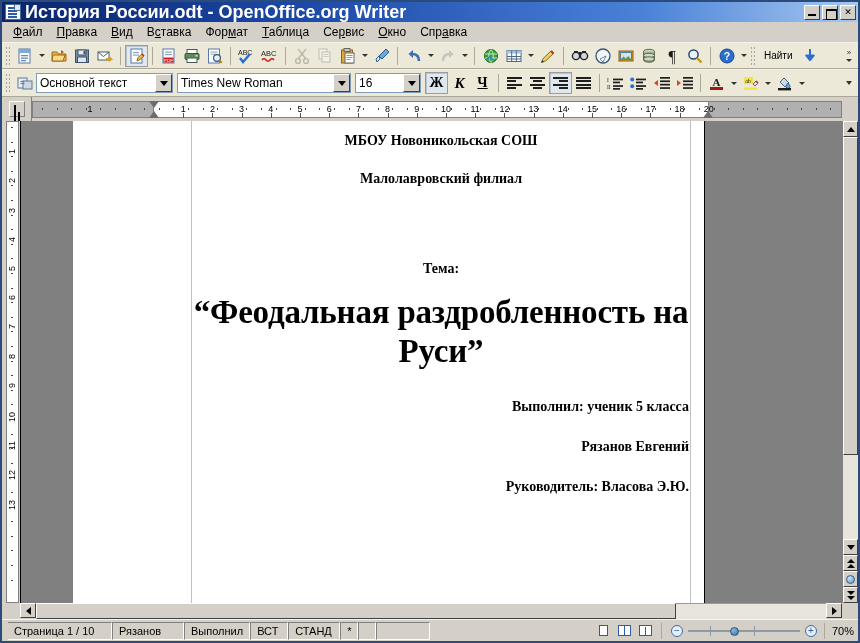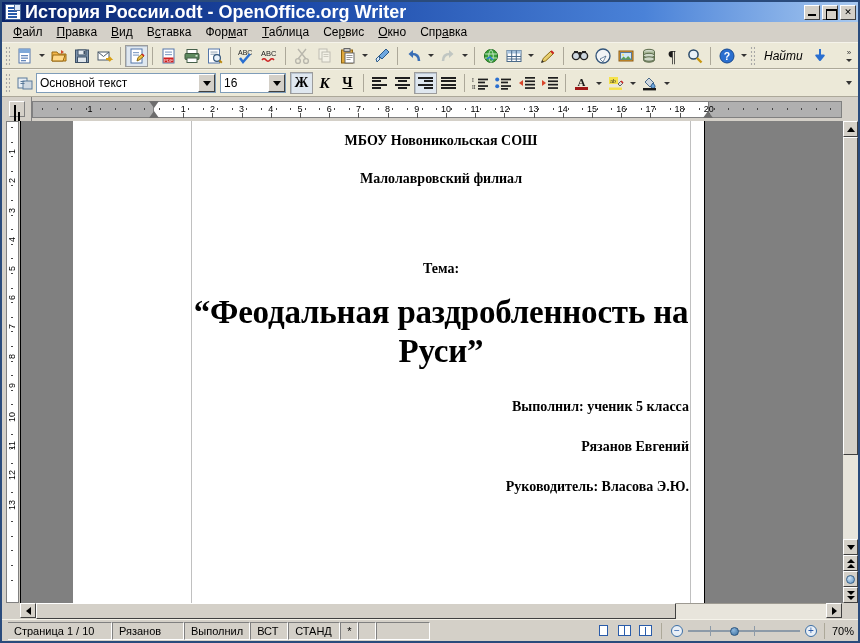--- a/index.html
+++ b/index.html
@@ -146,21 +146,21 @@
     border-top:3px solid #333;
   }
   .tb-overflow {
     margin-left:auto; margin-right:2px;
     width:14px;height:22px;display:flex;flex-direction:column;
     align-items:center;justify-content:center;flex:none;cursor:pointer;
     font-size:8px;color:#333;
   }
 
   
-  .find-label { font-size: 12px; padding: 0 6px; white-space:nowrap;font-style:italic; }
+  .find-label { font-size: 10px; padding: 0 6px; white-space:nowrap; }
 
   
   .combo {
     height: 20px;
     background: #ffffff;
     border: 1px solid #7f9db9;
     display: flex; align-items: center;
     font-size: 12px;
     padding-left: 3px;
     margin-right: 4px;
@@ -177,21 +177,21 @@
     border-right-color:#404040; border-bottom-color:#404040;
     display:flex;align-items:center;justify-content:center;
     cursor: pointer;
     flex:none;
   }
   .combo .cbtn::after{
     content:""; width:0;height:0;
     border-left:4px solid transparent;border-right:4px solid transparent;
     border-top:5px solid #000;
   }
-  .combo-style { width: 180px; }
+  .combo-style { width: 137px; }
   .combo-font  { width: 174px; }
   .combo-size  { width: 66px; }
 
   .fbtn {
     width: 23px; height: 22px;
     display:flex;align-items:center;justify-content:center;
     cursor:pointer; flex:none;
     border:1px solid transparent;
     font-size: 14px;
     color:#000;
@@ -698,20 +698,24 @@
         <rect x="7" y="7" width="9" height="8" fill="#cfd8e0" stroke="#5a7a9a"></rect>
         <path d="M4.5 7.5h4M4.5 9.5h4" stroke="#5a7a9a"></path>
       </svg>
     </div>
 
     <div class="combo combo-style">
       <span class="cval">Основной текст</span>
       <span class="cbtn"></span>
     </div>
 
+    <div class="combo combo-font">
+      <span class="cval">Times New Roman</span>
+      <span class="cbtn"></span>
+    </div>
 
     <div class="combo combo-size">
       <span class="cval">16</span>
       <span class="cbtn"></span>
     </div>
 
     <div class="fbtn f-bold active">Ж</div>
     <div class="fbtn f-ital">К</div>
     <div class="fbtn f-under">Ч</div>
 

